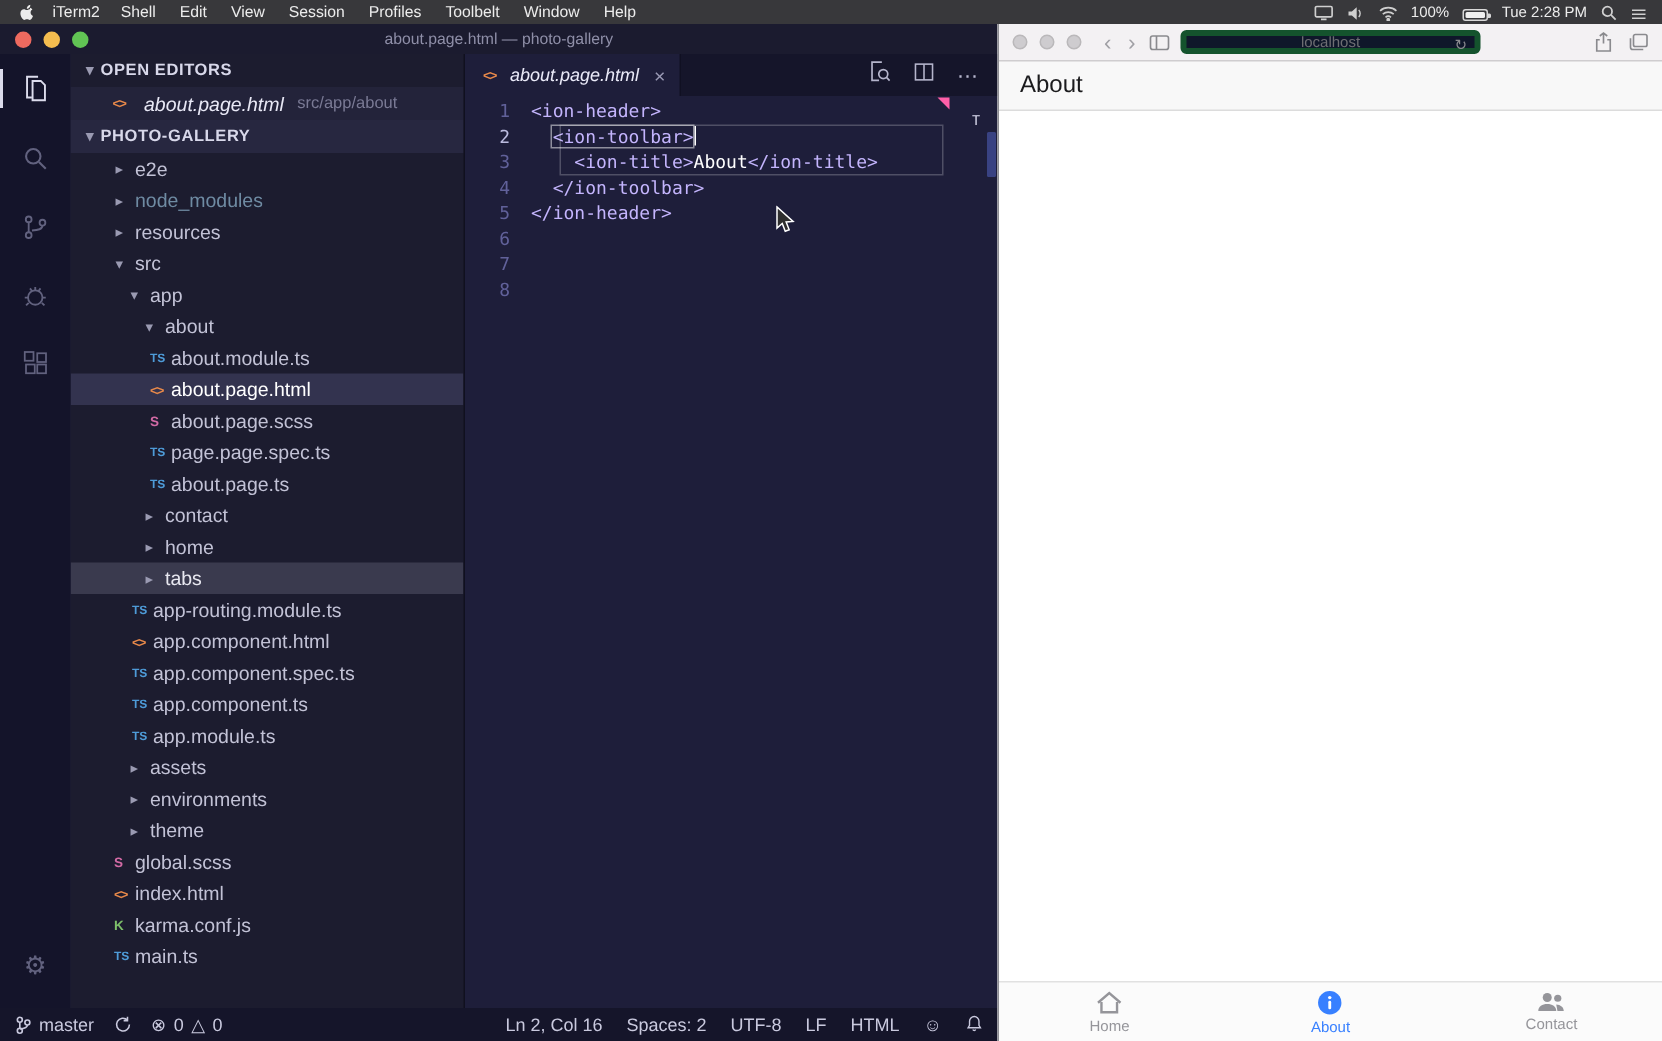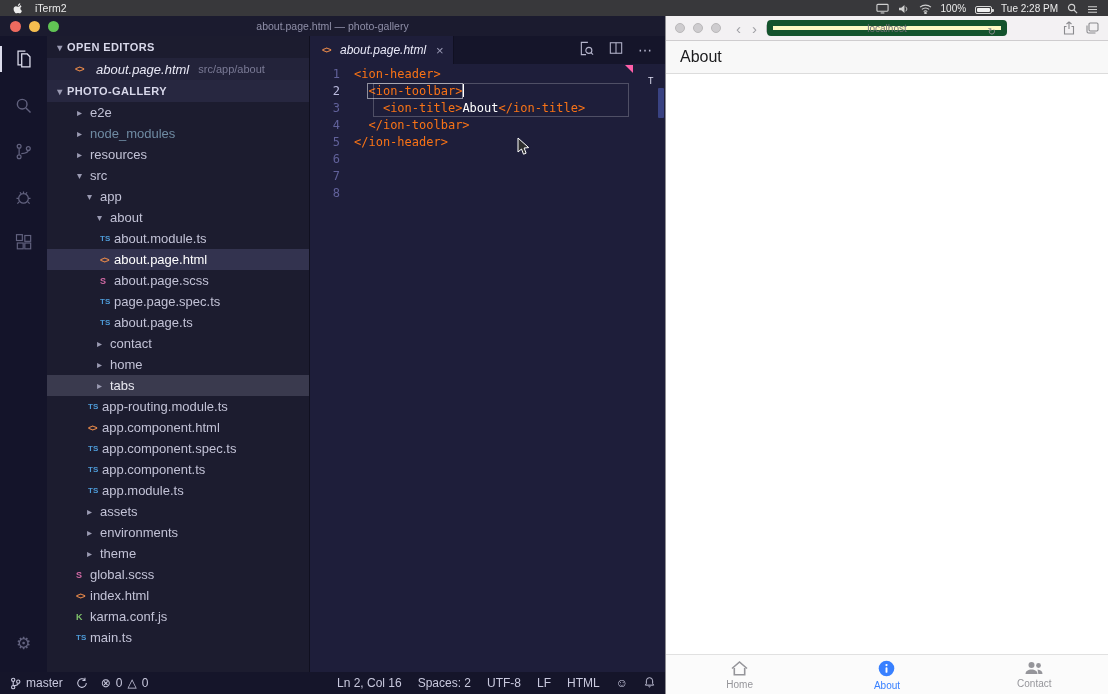--- a/index.html
+++ b/index.html
@@ -59,42 +59,42 @@
   .tab-label{font-size:12px;font-style:italic;color:#eaeaf8;margin-left:2px}
   .tab-close{color:#9a9ab5;font-size:13px;margin-left:10px}
   .tab-actions{margin-left:auto;display:flex;align-items:center;gap:15px;padding-right:12px;color:#b5b5cc}
   .more-dots{font-size:14px;letter-spacing:1px}
   .codewrap{flex:1;position:relative;overflow:hidden}
   .code-lines{padding-top:2px}
   .cline{display:flex;height:17px;line-height:17px;font-family:"DejaVu Sans Mono",monospace;font-size:12px}
   .lnum{width:44px;flex:none;text-align:right;padding-right:14px;color:#61619a}
   .lnum.active{color:#bcbce0}
   .ltext{white-space:pre;color:#fff}
-  .tok-tag{color:#f97316}
+  .tok-tag{color:#c4b5fd}
   .tok-plain{color:#fff}
   .boxed{box-shadow:0 0 0 1px rgba(255,255,255,.5)}
   .caret{display:inline-block;width:1px;height:13px;background:#fff;vertical-align:-2px;margin-left:1px}
   .deco-rect{position:absolute;left:63px;top:19px;width:256px;height:34px;border:1px solid rgba(255,255,255,.22);pointer-events:none}
   .corner-tri{position:absolute;left:315px;top:1px;width:0;height:0;border-top:8px solid #ff5fa8;border-left:8px solid transparent;pointer-events:none}
   .minimap-t{position:absolute;left:338px;top:12px;color:#dcdcf0;font-size:9px;font-family:"DejaVu Sans Mono",monospace}
   .ov-thumb{position:absolute;right:1px;top:24px;width:6px;height:30px;background:rgba(90,110,220,.45);border-radius:1px}
 
   .statusbar{height:22px;flex:none;background:#15152a;display:flex;align-items:center;color:#c9c9de;font-size:12px;padding:0 10px}
   .sb-item{display:flex;align-items:center;gap:5px;margin-right:13px}
   .sb-ico{display:inline-flex;align-items:center}
   .sb-right{margin-left:auto;display:flex;align-items:center;gap:16px}
 
   
   .safari{position:absolute;left:665px;top:16px;width:443px;height:678px;display:flex;flex-direction:column;background:#fff;border-left:1px solid #8e8e93}
   .saf-toolbar{height:25px;flex:none;background:#f3f1f3;border-bottom:1px solid #cfcdcf;display:flex;align-items:center;padding:0 9px;gap:7px;position:relative}
   .saf-traffic{display:flex;gap:8px;margin-right:6px}
   .saf-dot{width:10px;height:10px;border-radius:50%;background:#cecccf;border:1px solid #bab8ba}
   .saf-nav{color:#a0a0a5;font-size:15px;line-height:1;padding:0 2px}
   .saf-ico{display:inline-flex;color:#8a8a8e}
-  .saf-field{position:absolute;left:50%;transform:translateX(-50%);top:4px;width:240px;height:16px;background:#fef9c3;border:6px solid #14532d;border-radius:4px;display:flex;align-items:center;justify-content:center;color:#6e6e73;font-size:10px}
+  .saf-field{position:absolute;left:50%;transform:translateX(-50%);top:4px;width:200px;height:16px;background:#0f172a;border:4px solid #14532d;border-radius:4px;display:flex;align-items:center;justify-content:center;color:#6e6e73;font-size:10px}
   .saf-refresh{position:absolute;right:5px;top:0;font-size:10px;color:#8a8a8e}
   .saf-right{margin-left:auto;display:flex;align-items:center;gap:11px}
 
   .app{flex:1;display:flex;flex-direction:column;min-height:0}
   .app-header{height:33px;flex:none;background:#f8f8f8;border-bottom:1px solid #dcdcdc;display:flex;align-items:center}
   .app-title{font-size:16px;font-weight:500;color:#1b1b1d;padding-left:14px}
   .app-content{flex:1;background:#fff}
   .app-tabbar{height:40px;flex:none;background:#fbfbfb;border-top:1px solid #e1e1e1;display:flex}
   .tab-item{flex:1;display:flex;flex-direction:column;align-items:center;justify-content:center;gap:2px;color:#95959a;font-size:10px}
   .tab-item.active{color:#3880ff}
@@ -106,20 +106,30 @@
 <body>
 
 <div class="menubar">
   <span class="apple-icon">
     <svg width="11" height="13" viewBox="0 0 11 13">
         <path d="M8.2 1.2c-.6.1-1.3.5-1.7 1-.4.4-.7 1.1-.6 1.7.7 0 1.4-.4 1.8-.9.4-.5.6-1.1.5-1.8z" fill="#ececec"></path>
         <path d="M8 4.2c-1 0-1.4.5-2.1.5s-1.2-.5-2-.5C2.8 4.2 1.6 5.1 1.6 6.9c0 1.1.4 2.3 1 3.1.5.7 1 1.3 1.6 1.3.7 0 .9-.4 1.8-.4s1.1.4 1.8.4 1.2-.6 1.6-1.3c.3-.5.5-1 .6-1.3-1.1-.4-1.6-1.4-1.6-2.3 0-1 .6-1.7 1.2-2-.5-.7-1.2-1.2-1.6-1.2z" fill="#ececec"></path>
       </svg>
   </span>
   <span class="app-name">iTerm2</span>
+  <span class="menubar-menus">
+      <span class="menu-item">Shell</span>
+      <span class="menu-item">Edit</span>
+      <span class="menu-item">View</span>
+      <span class="menu-item">Session</span>
+      <span class="menu-item">Profiles</span>
+      <span class="menu-item">Toolbelt</span>
+      <span class="menu-item">Window</span>
+      <span class="menu-item">Help</span>
+    </span>
   <div class="menubar-right">
     <span class="mb-icon">
         <svg width="13" height="11" viewBox="0 0 14 11" fill="none" stroke="#e0e0e0" stroke-width="1.2">
           <rect x="1" y="1" width="12" height="7.5" rx="1"></rect>
           <path d="M5 10.3h4"></path>
         </svg>
       </span>
     <span class="mb-icon">
         <svg width="12" height="10" viewBox="0 0 13 11">
           <path d="M1 4h2.5L7 1v9L3.5 7H1z" fill="#e0e0e0"></path>

